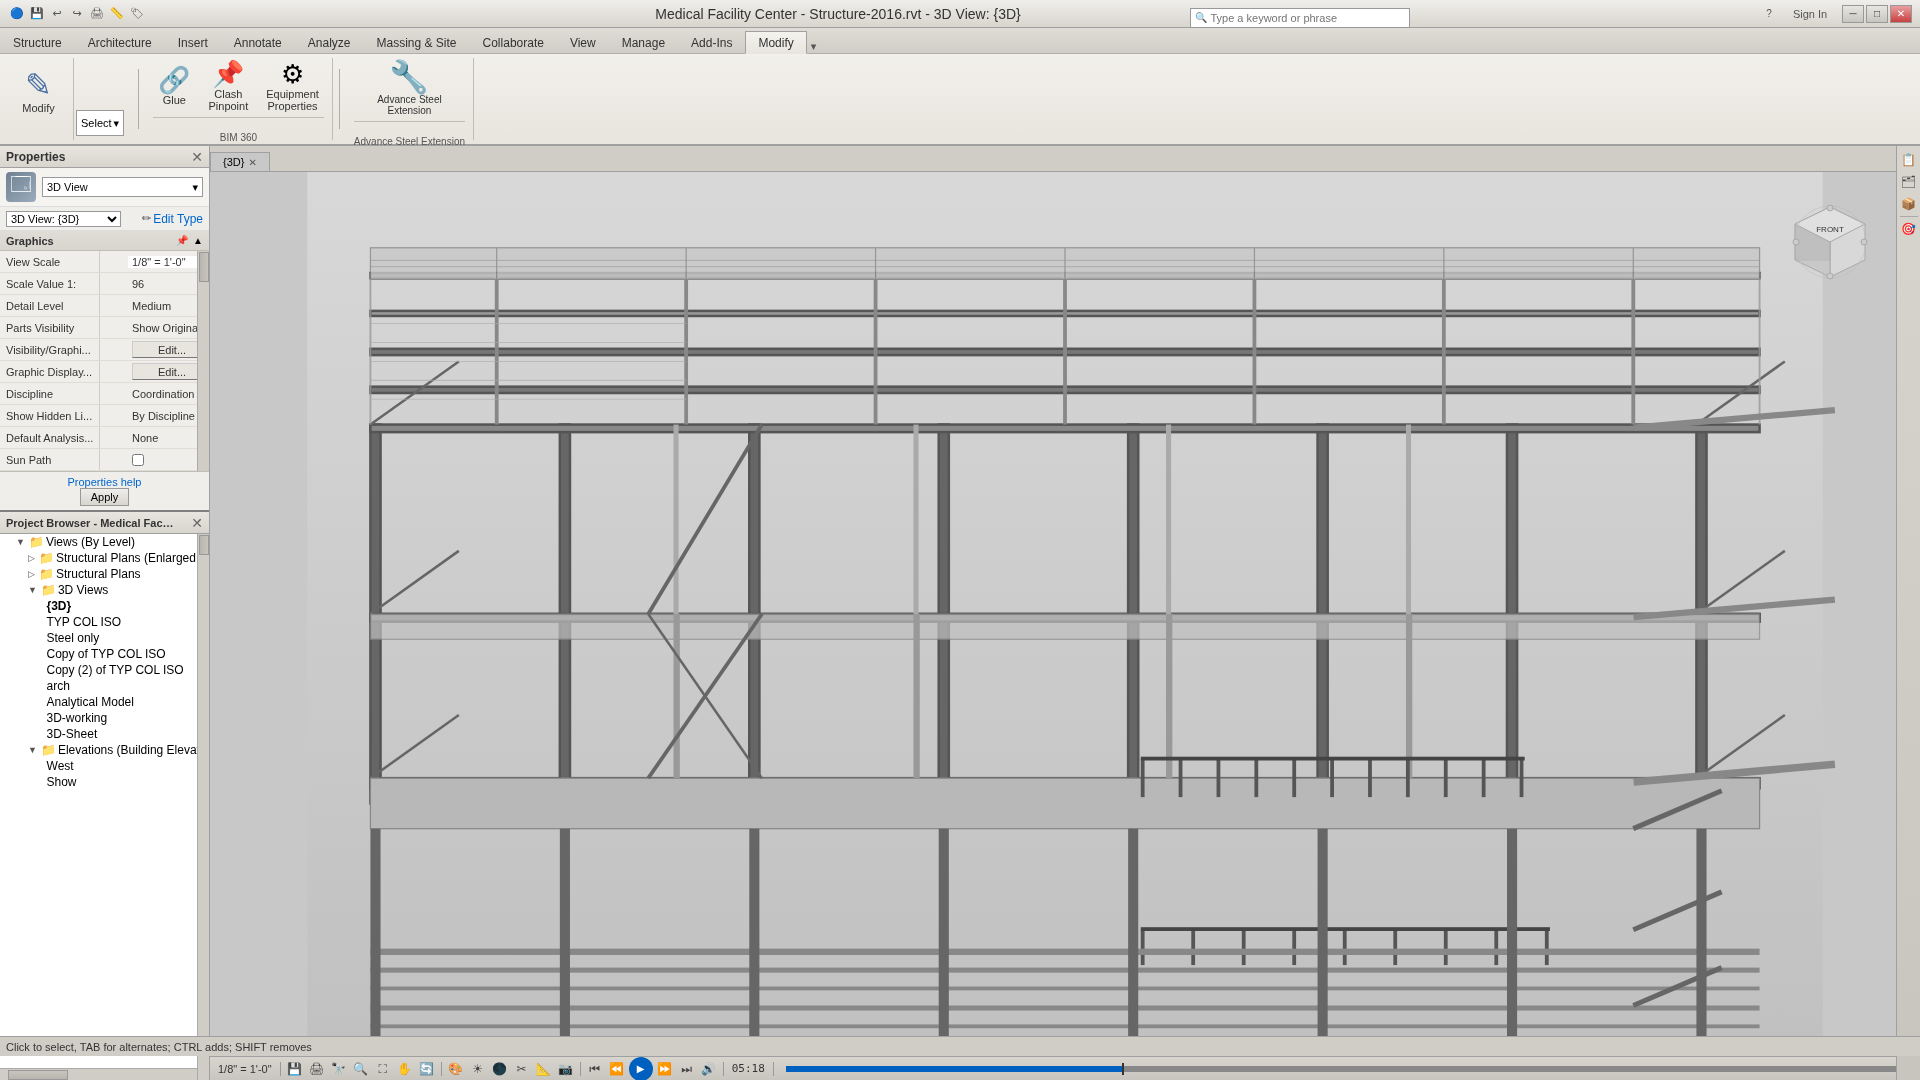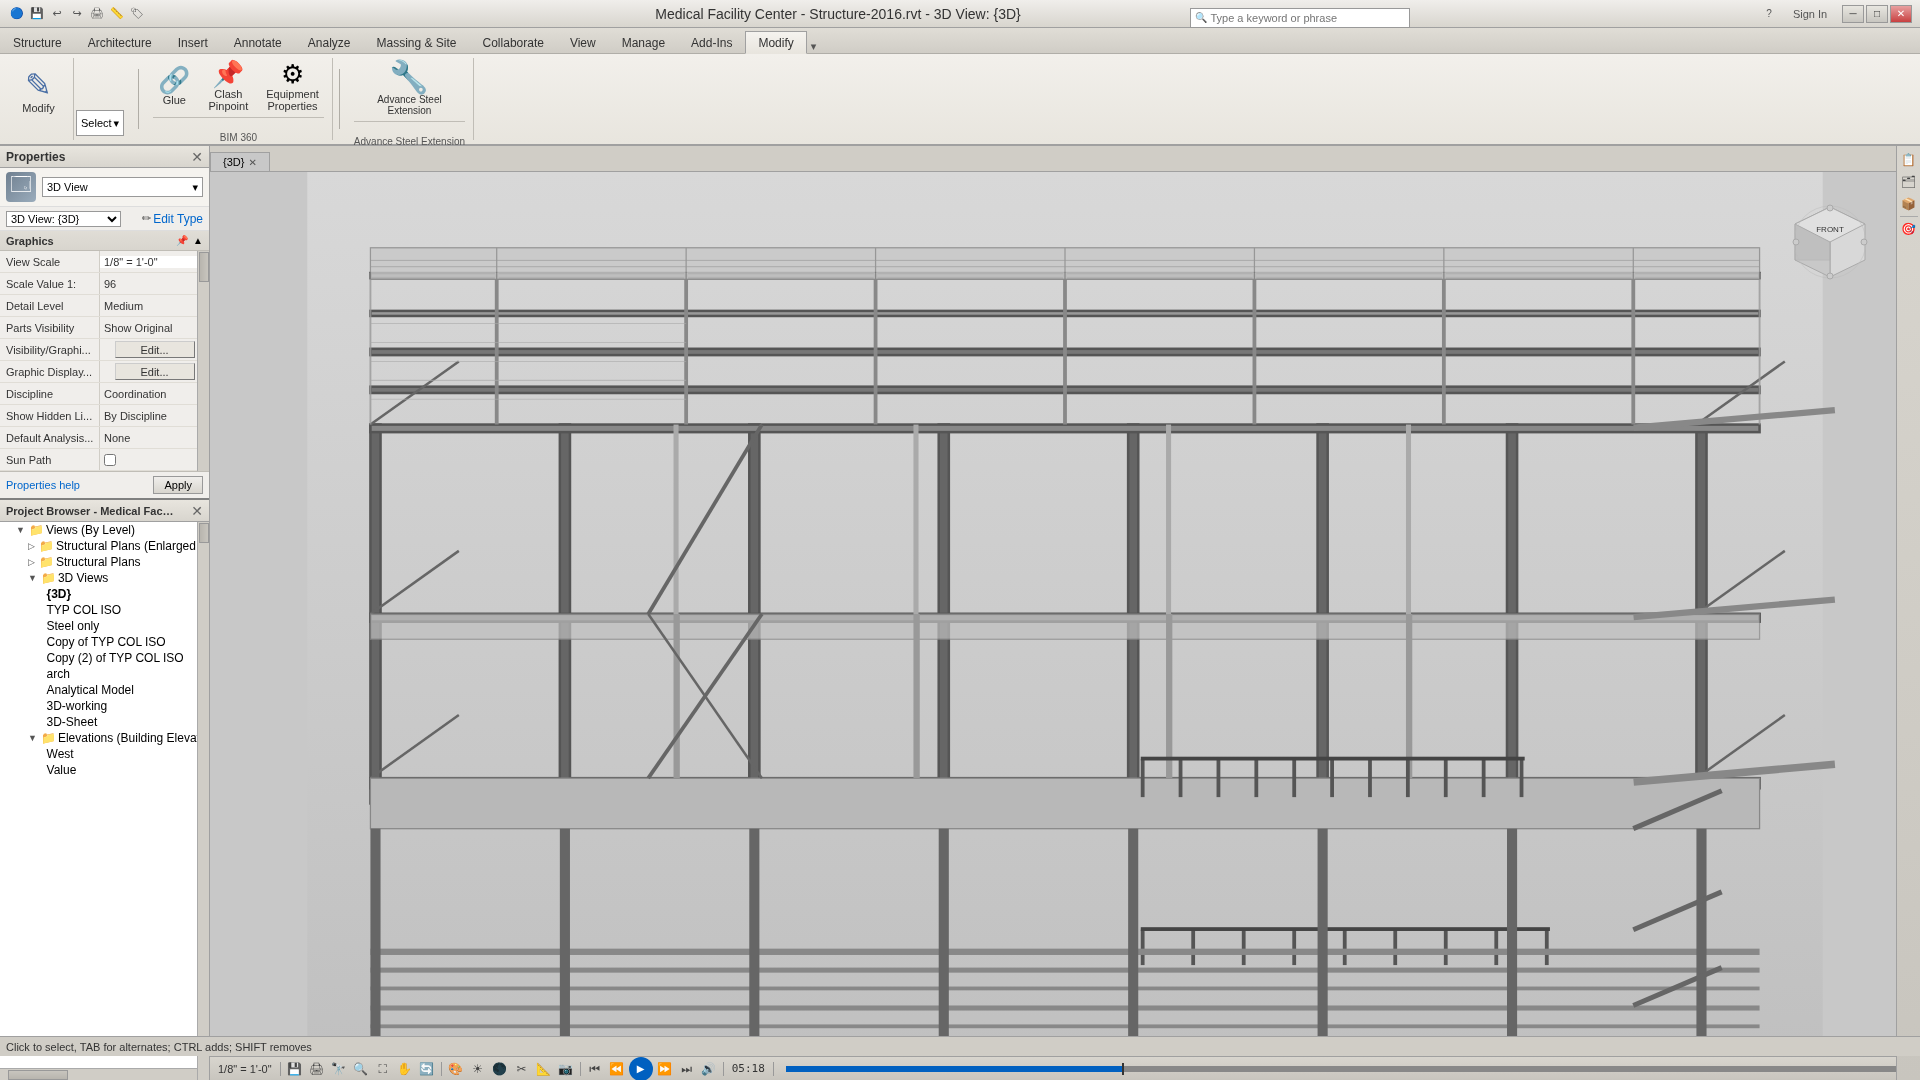--- a/index.html
+++ b/index.html
@@ -181,20 +181,21 @@
       padding: 2px 6px; height: 20px;
       border-bottom: 1px solid #c0bdb6;
     }
     .prop-section-title { font-size: 11px; font-weight: bold; color: #333; }
 
     .prop-row {
       display: flex; align-items: center;
       border-bottom: 1px solid #e0ddd6;
       height: 22px;
       padding: 0;
+      gap: 28px;
     }
     .prop-label {
       width: 100px; padding: 0 6px;
       font-size: 11px; color: #333;
       overflow: hidden; text-overflow: ellipsis; white-space: nowrap;
       border-right: 1px solid #d0cdc6;
       height: 100%; display: flex; align-items: center;
     }
     .prop-value {
       flex: 1; padding: 0 4px;
@@ -213,20 +214,21 @@
       justify-content: center;
       cursor: pointer;
       flex: none; width: 80px; height: 18px;
     }
 
     .prop-footer {
       display: flex; align-items: center; justify-content: space-between;
       padding: 4px 6px;
       border-top: 1px solid #c0bdb6;
       background: #f0eeeb;
+      flex-direction: column;
     }
     .prop-help { font-size: 11px; color: #0066cc; cursor: pointer; text-decoration: none; }
     .apply-btn {
       background: linear-gradient(to bottom, #f0eeeb, #d8d5ce);
       border: 1px solid #999; padding: 2px 10px;
       font-size: 11px; cursor: pointer;
     }
 
     
     #project-browser {
@@ -629,21 +631,21 @@
         <span class="tree-toggle">▼</span>
         <span>📁</span>
         <span>Elevations (Building Elevation)</span>
       </div>
       <div class="tree-item tree-indent-3">
         <span class="tree-toggle">&nbsp;</span>
         <span>West</span>
       </div>
       <div class="tree-item tree-indent-3">
         <span class="tree-toggle">&nbsp;</span>
-        <span>Value</span>
+        <span>Show</span>
       </div>
 
       <div style="position:absolute; right:0; top:0; bottom:0; width:12px; background:#d0cdc6; border-left:1px solid #aaa;">
         <div style="width:10px; height:20px; background:linear-gradient(to right,#b8b5ae,#c8c5be); border:1px solid #999; margin:1px;"></div>
       </div>
 
       <div style="position:absolute; bottom:0; left:0; right:12px; height:12px; background:#d0cdc6; border-top:1px solid #aaa; display:flex; align-items:center;">
         <div style="height:10px; width:60px; background:linear-gradient(to bottom,#c8c5be,#b8b5ae); border:1px solid #999; margin:1px; margin-left:8px;"></div>
       </div>
     </div>

